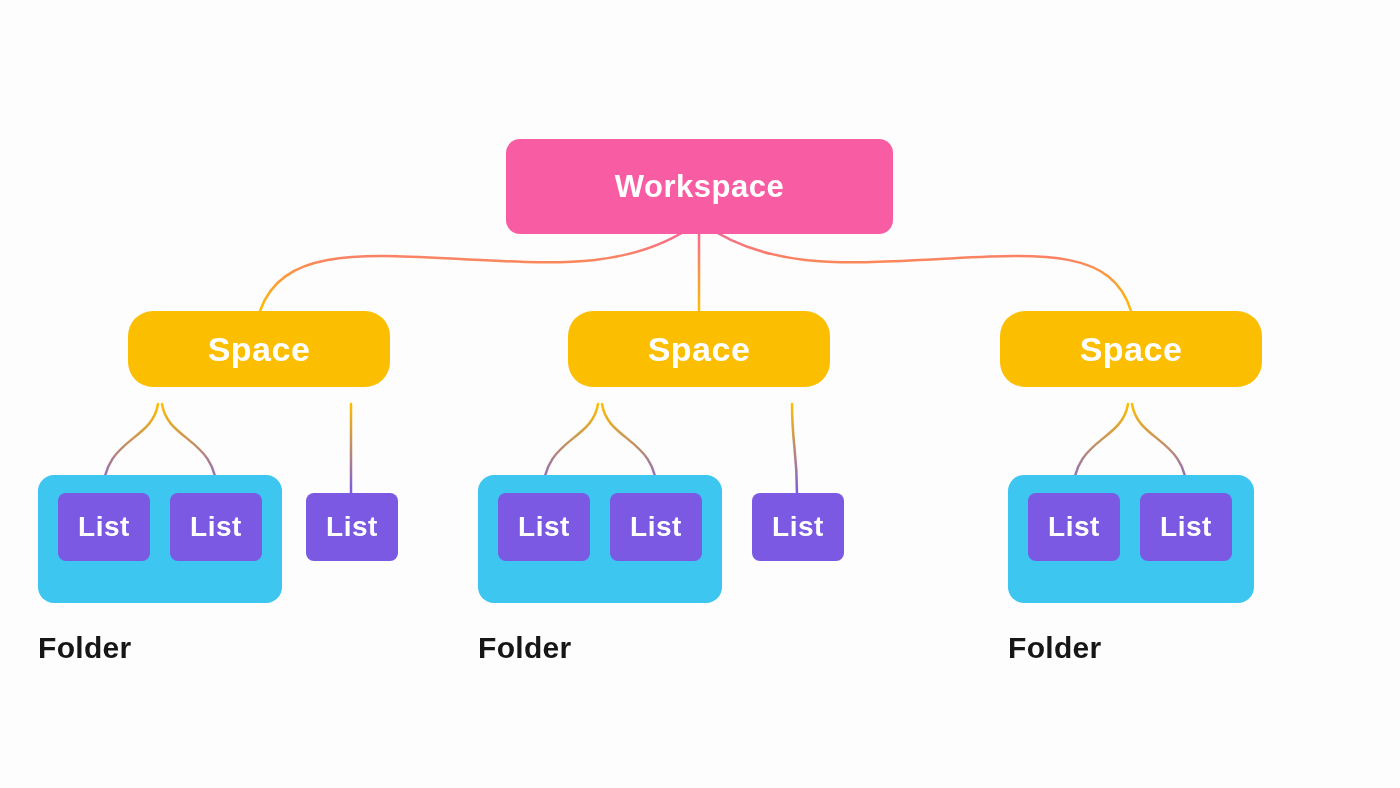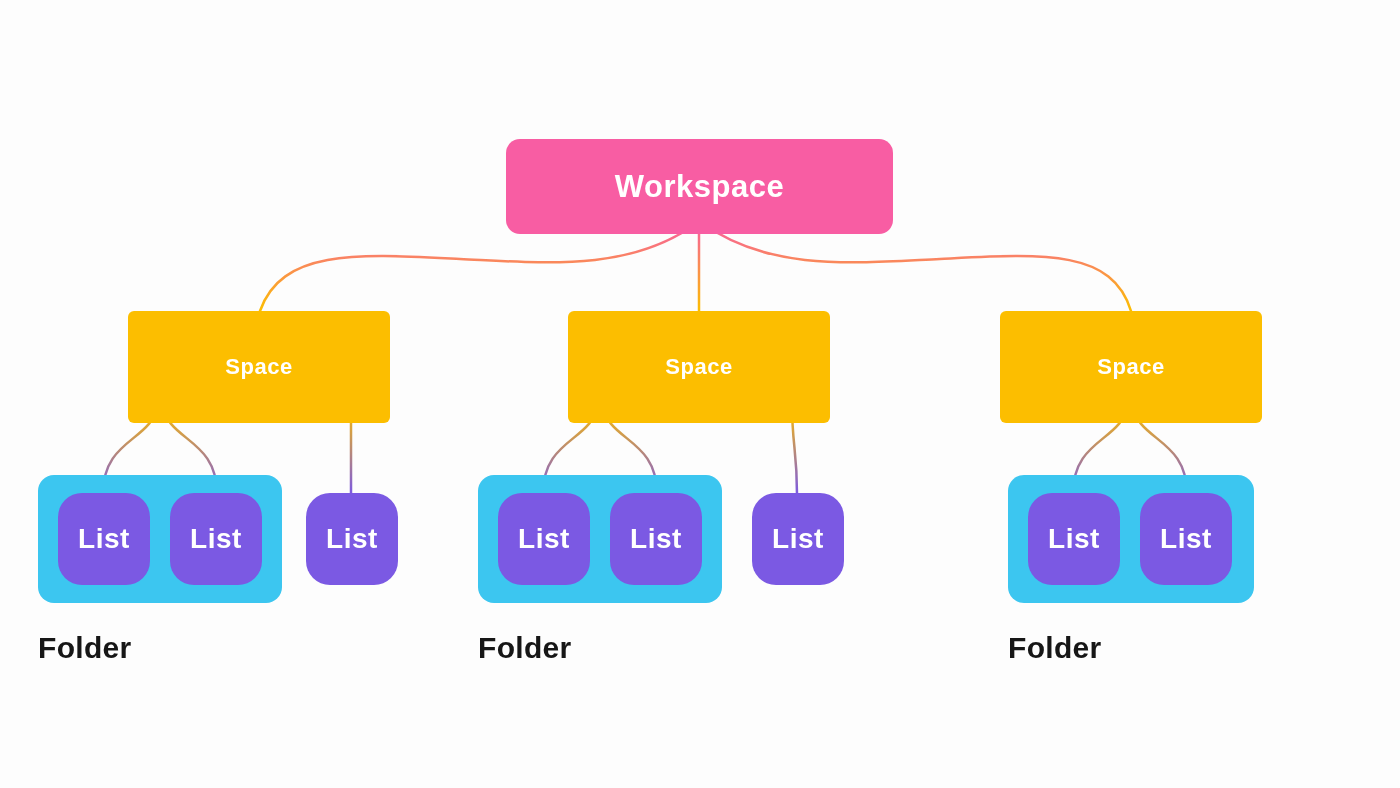--- a/index.html
+++ b/index.html
@@ -33,40 +33,40 @@
   }
   .workspace{
     background:var(--workspace-pink,#f85da3);
     border-radius:14px;
     font-size:31px;
     width:387px;height:95px;
     left:506px;top:127px;margin-top:12px;
   }
   .space{
     background:var(--space-yellow,#fcbe00);
-    border-radius:6px;
-    font-size:22px;
-    width:262px;height:112px;
+    border-radius:25px;
+    font-size:34px;
+    width:262px;height:76px;
     top:311px;
   }
   .folder{
     position:absolute;
     background:var(--folder-cyan,#3cc6f0);
     border-radius:16px;
     width:244px;height:128px;
     top:475px;
     display:flex;
     padding:18px 20px;
     gap:20px;
   }
   .list{
     background:var(--list-purple,#7b59e3);
-    border-radius:24px;
+    border-radius:8px;
     font-size:28px;
-    width:92px;height:92px;
+    width:92px;height:68px;
   }
   .folder .list{
     position:static;
     flex:0 0 92px;
   }
   .standalone{
     top:493px;
   }
   .folder-label{
     position:absolute;

